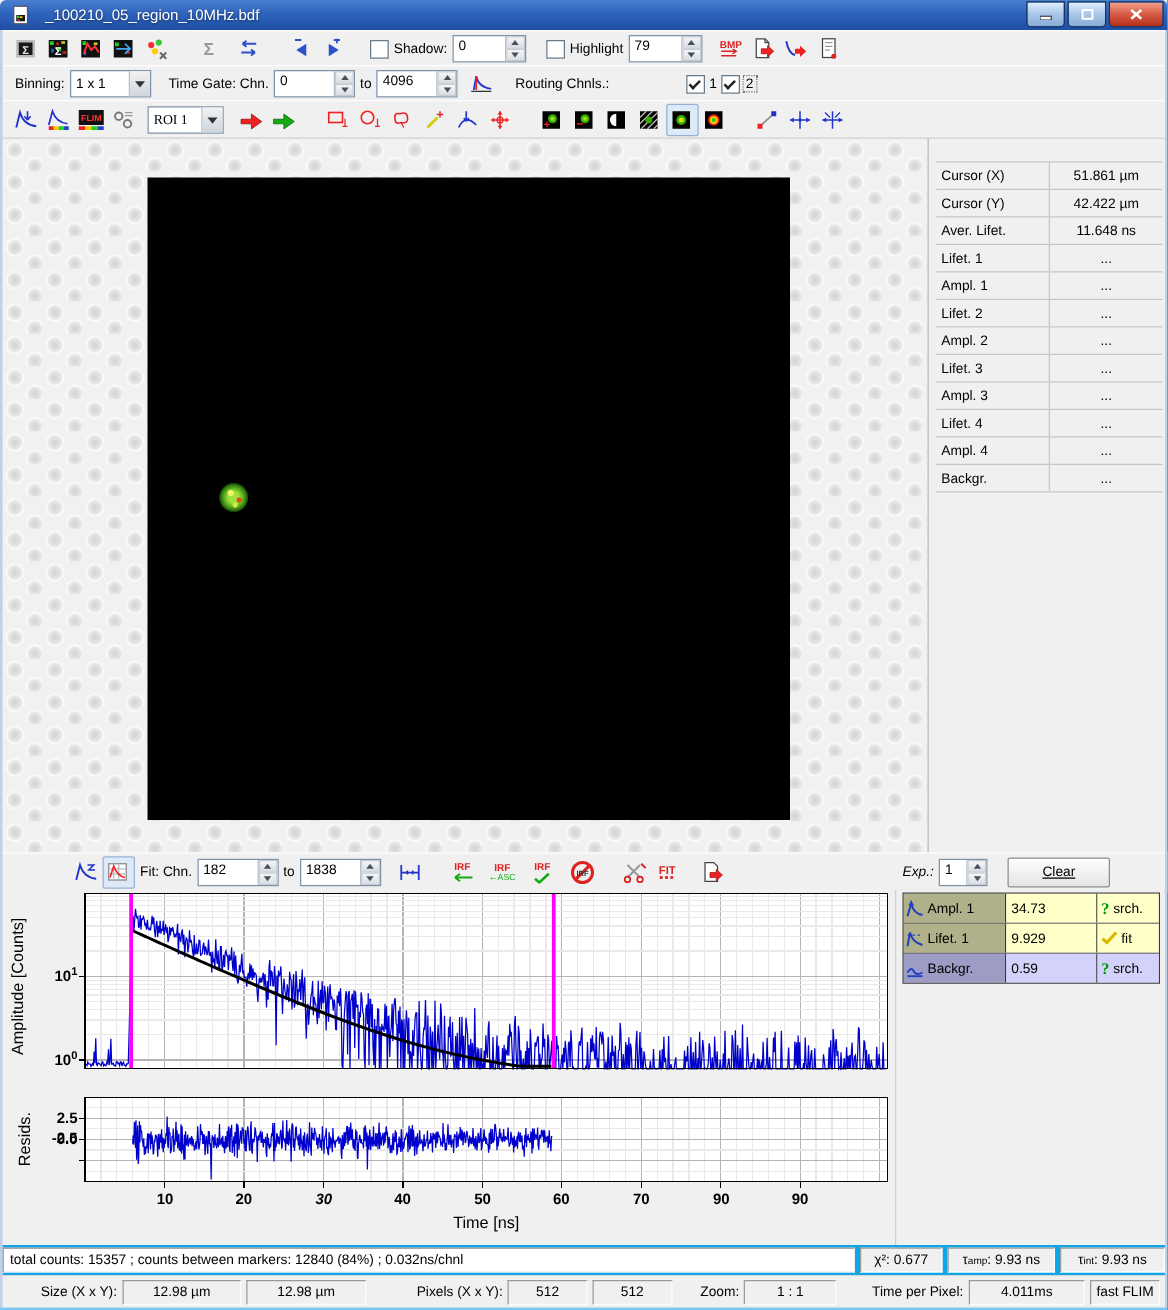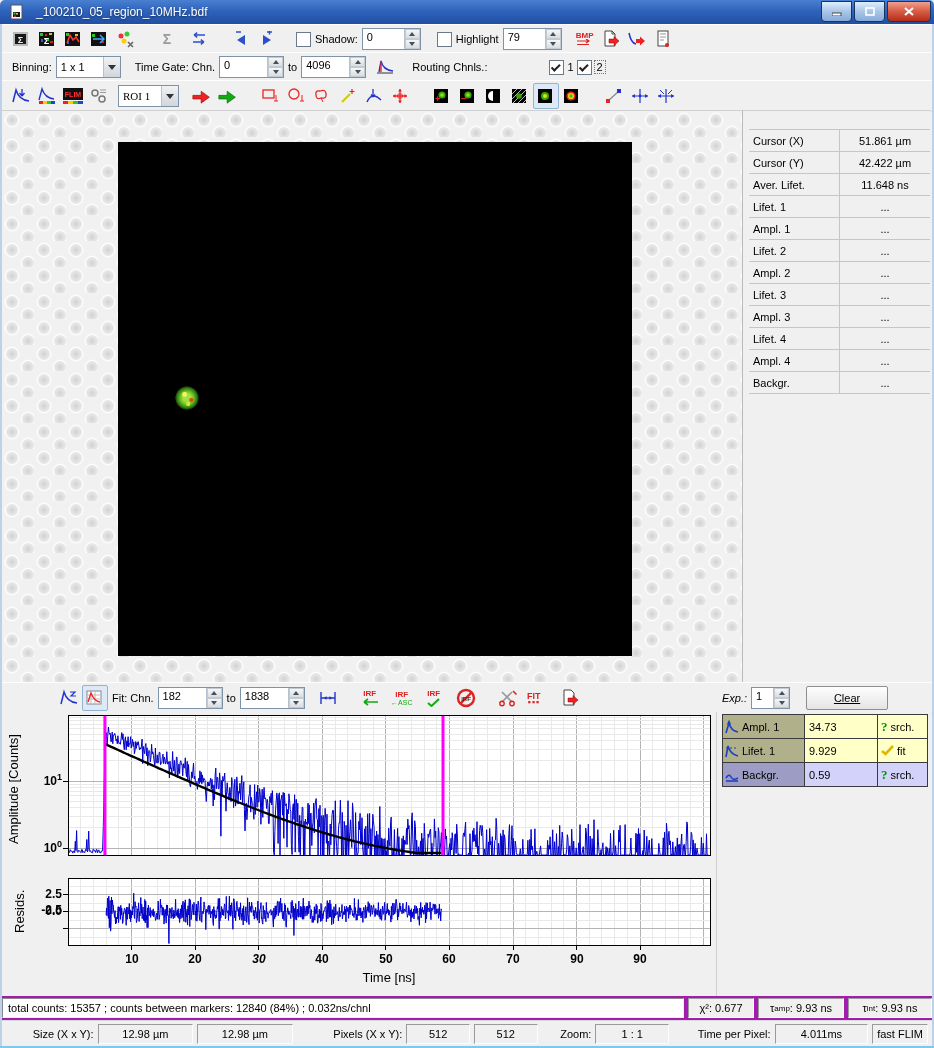--- a/index.html
+++ b/index.html
@@ -88,21 +88,21 @@
   
   #chartpanel{left:2px;top:712px;width:714px;height:284px;background:#f0f0f0;}
   #chart-labels{position:absolute;left:0;top:0;width:714px;height:284px;pointer-events:none;}
   .vlab{position:absolute;writing-mode:vertical-rl;transform:rotate(180deg);font-size:13px;color:#000;
         display:flex;align-items:center;justify-content:center;}
   .xtick{position:absolute;width:30px;text-align:center;font-size:12px;font-weight:bold;}
   .ytick{position:absolute;left:24px;width:36px;text-align:right;font-size:12px;font-weight:bold;}
   .ytick sup{font-size:9px;}
   #xlab{position:absolute;left:66px;width:642px;text-align:center;top:258px;font-size:13px;}
   
-  #status1{left:2px;top:996px;width:930px;height:24px;background:#a21caf;display:flex;align-items:center;gap:4px;padding:0;}
+  #status1{left:2px;top:996px;width:930px;height:24px;background:#0ea5e9;display:flex;align-items:center;gap:4px;padding:0;}
   .sunken{background:#fff;border:1px solid;border-color:#8a8a8a #eee #eee #8a8a8a;height:18px;
         display:flex;align-items:center;padding:0 5px;white-space:nowrap;}
   .ebox{background:#f0f0f0;border:1px solid;border-color:#9a9a9a #fdfdfd #fdfdfd #9a9a9a;height:18px;
         display:flex;align-items:center;justify-content:center;padding:0 4px;white-space:nowrap;}
   #status2{left:2px;top:1020px;width:930px;height:26px;background:#f0f0f0;display:flex;align-items:center;
         border-top:1px solid #d9d9d9;}
   #status2 .lbl{text-align:right;}
   sub{font-size:8px;}
   
   .frame-l{left:0;top:24px;width:2px;height:1022px;background:#bdd2ea;}

